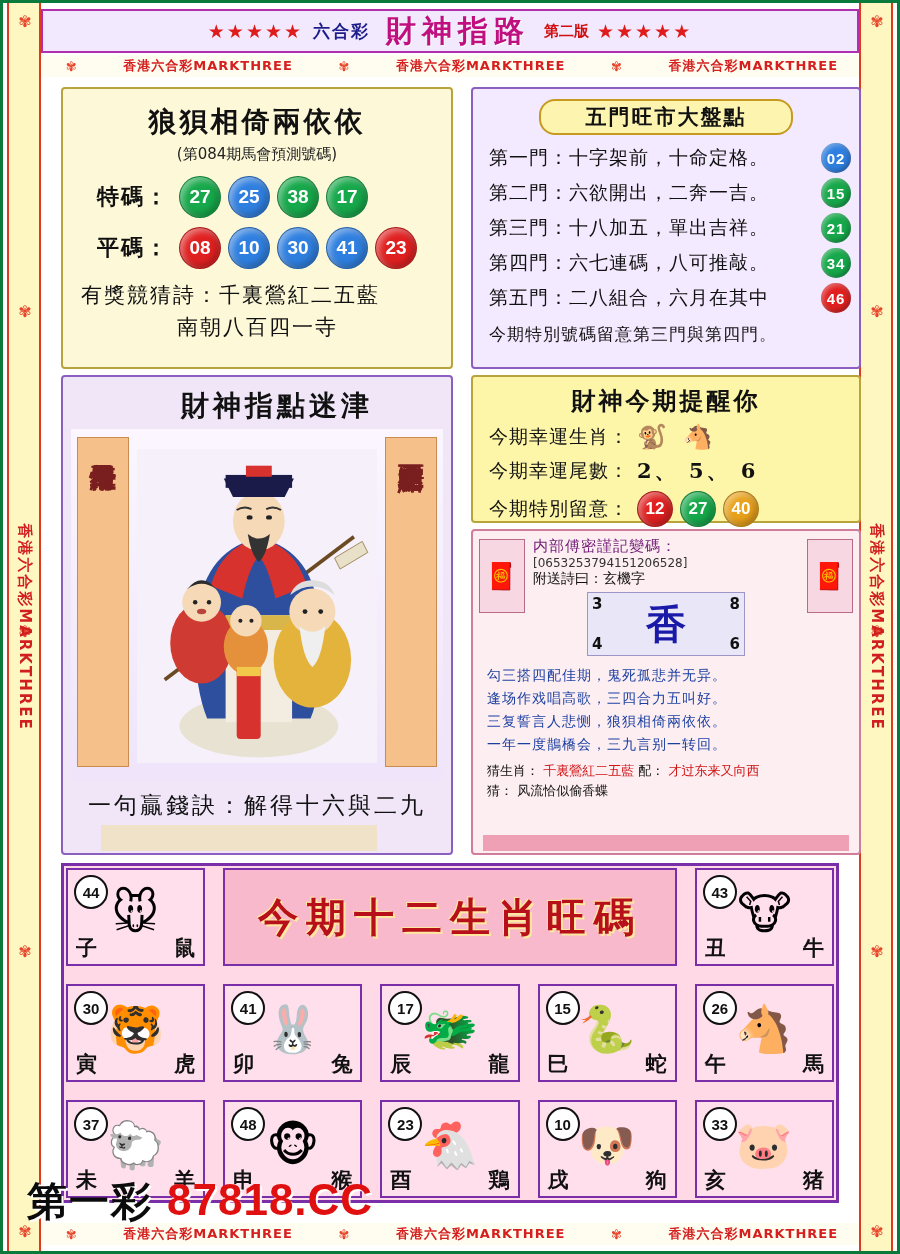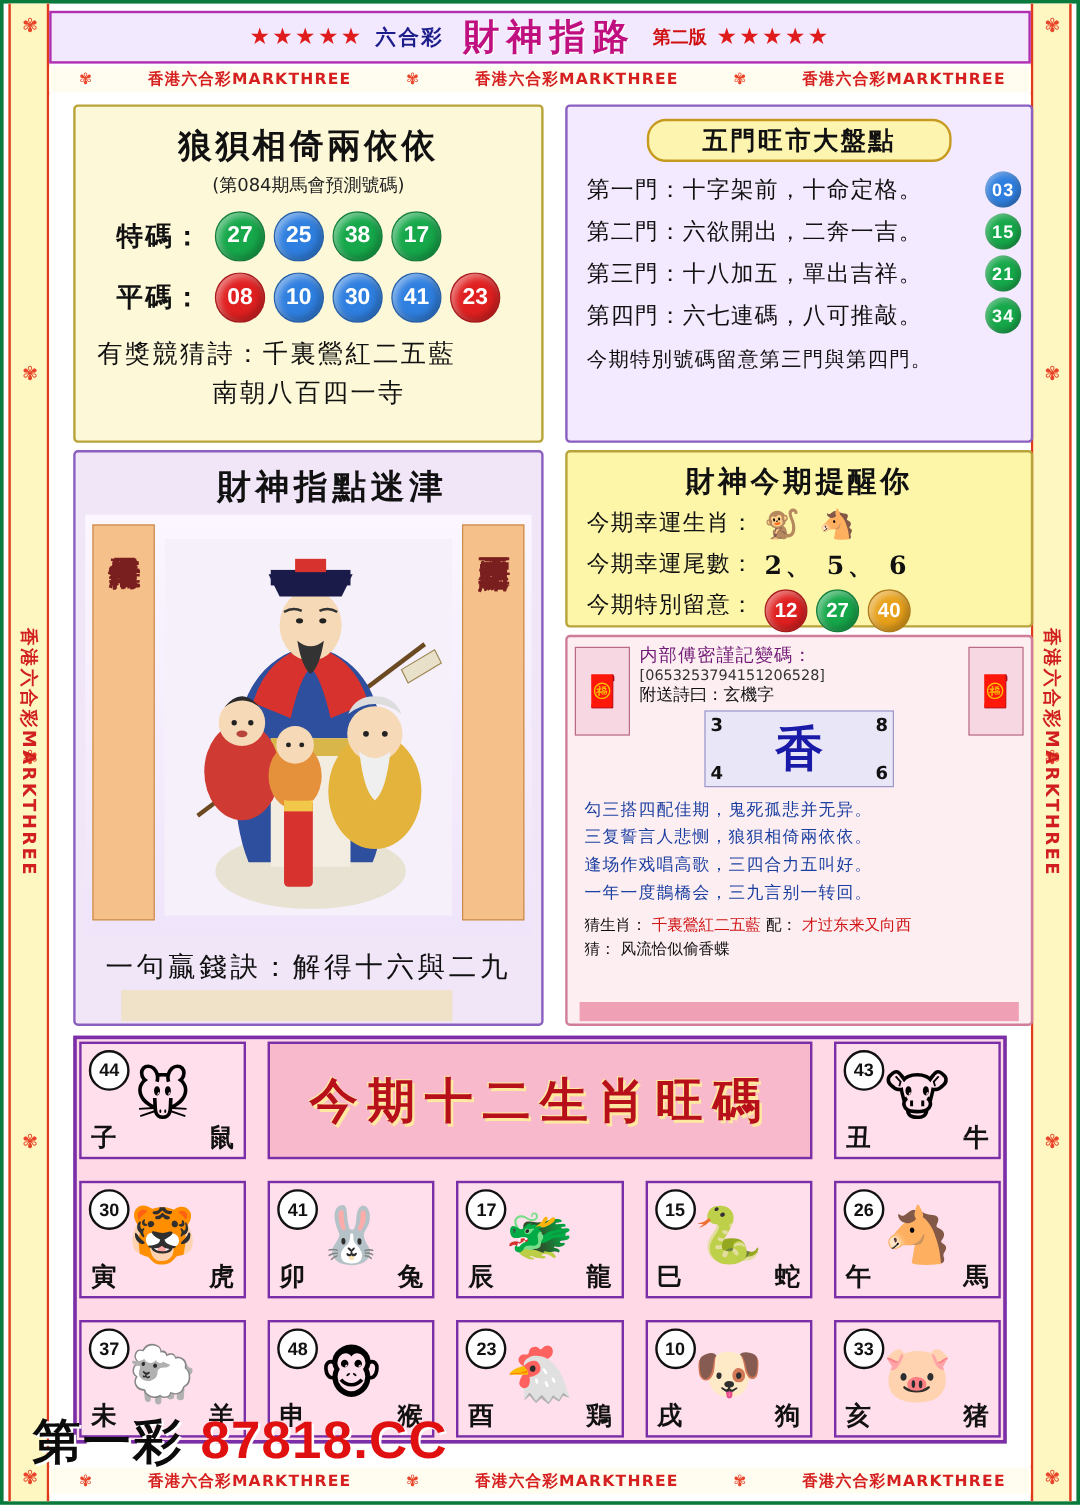--- a/index.html
+++ b/index.html
@@ -178,21 +178,21 @@
     left:430px;top:296px;width:390px;height:148px;
     background:#fdf6a8;
     border:2px solid #b8a43a;
     border-radius:4px;
   }
   .p-remind h3{
     margin:8px 0 6px;text-align:center;
     font-family:"DejaVu Serif","Liberation Serif",serif;
     font-size:24px;color:#111;letter-spacing:3px;font-weight:bold;
   }
-  .rrow{display:flex;align-items:flex-start;margin:6px 0 6px 16px;font-size:19px;color:#111;
+  .rrow{display:flex;align-items:center;margin:6px 0 6px 16px;font-size:19px;color:#111;
     font-family:"DejaVu Serif","Liberation Serif",serif;}
   .rrow .rlbl{letter-spacing:1px;margin-right:8px;}
   .rrow .tails{font-size:21px;font-weight:bold;letter-spacing:3px;}
   .zod-ico{font-size:24px;margin-right:16px;}
   
   .p-secret{
     left:430px;top:450px;width:390px;height:326px;
     background:#fdeef2;
     border:2px solid #cf7d9a;
     border-radius:4px;
@@ -358,33 +358,37 @@
         <span>有獎競猜詩：</span><span>千裏鶯紅二五藍</span>
         <span class="l2">南朝八百四一寺</span>
       </div>
     </div>
 
     <div class="panel p-gates">
       <div class="gates-title">五門旺市大盤點</div>
 
       <div class="gate-row">
         <span class="gtext">第一門：十字架前，十命定格。</span>
-        <span class="gate-ball" style="background:#2f7fe0">03</span>
+        <span class="gate-ball" style="background:#2f7fe0">02</span>
       </div>
       <div class="gate-row">
         <span class="gtext">第二門：六欲開出，二奔一吉。</span>
         <span class="gate-ball" style="background:#16a84a">15</span>
       </div>
       <div class="gate-row">
         <span class="gtext">第三門：十八加五，單出吉祥。</span>
         <span class="gate-ball" style="background:#16a84a">21</span>
       </div>
       <div class="gate-row">
         <span class="gtext">第四門：六七連碼，八可推敲。</span>
         <span class="gate-ball" style="background:#16a84a">34</span>
+      </div>
+      <div class="gate-row">
+        <span class="gtext">第五門：二八組合，六月在其中</span>
+        <span class="gate-ball" style="background:#e02020">46</span>
       </div>
 
       <div class="gates-note">今期特別號碼留意第三門與第四門。</div>
     </div>
 
     <div class="panel p-deity">
       <h2>財神指點迷津</h2>
       <div class="deity-stage">
 
         <div class="vstrip l">
@@ -479,22 +483,22 @@
       <div class="bigchar-box">
         <span class="corner tl">3</span>
         <span class="corner tr">8</span>
         <span class="corner bl">4</span>
         <span class="corner br">6</span>
         <span class="bigchar">香</span>
       </div>
 
       <div class="verse">
         <div>勾三搭四配佳期，鬼死孤悲并无异。</div>
+        <div>逢场作戏唱高歌，三四合力五叫好。</div>
         <div>三复誓言人悲恻，狼狽相倚兩依依。</div>
-        <div>逢场作戏唱高歌，三四合力五叫好。</div>
         <div>一年一度鵲橋会，三九言别一转回。</div>
       </div>
 
       <div class="guess-line">
         <span>猜生肖：</span>
         <span class="red">千裏鶯紅二五藍</span>
         <span>配：</span>
         <span class="red">才过东来又向西</span>
       </div>
       <div class="guess-line2">

